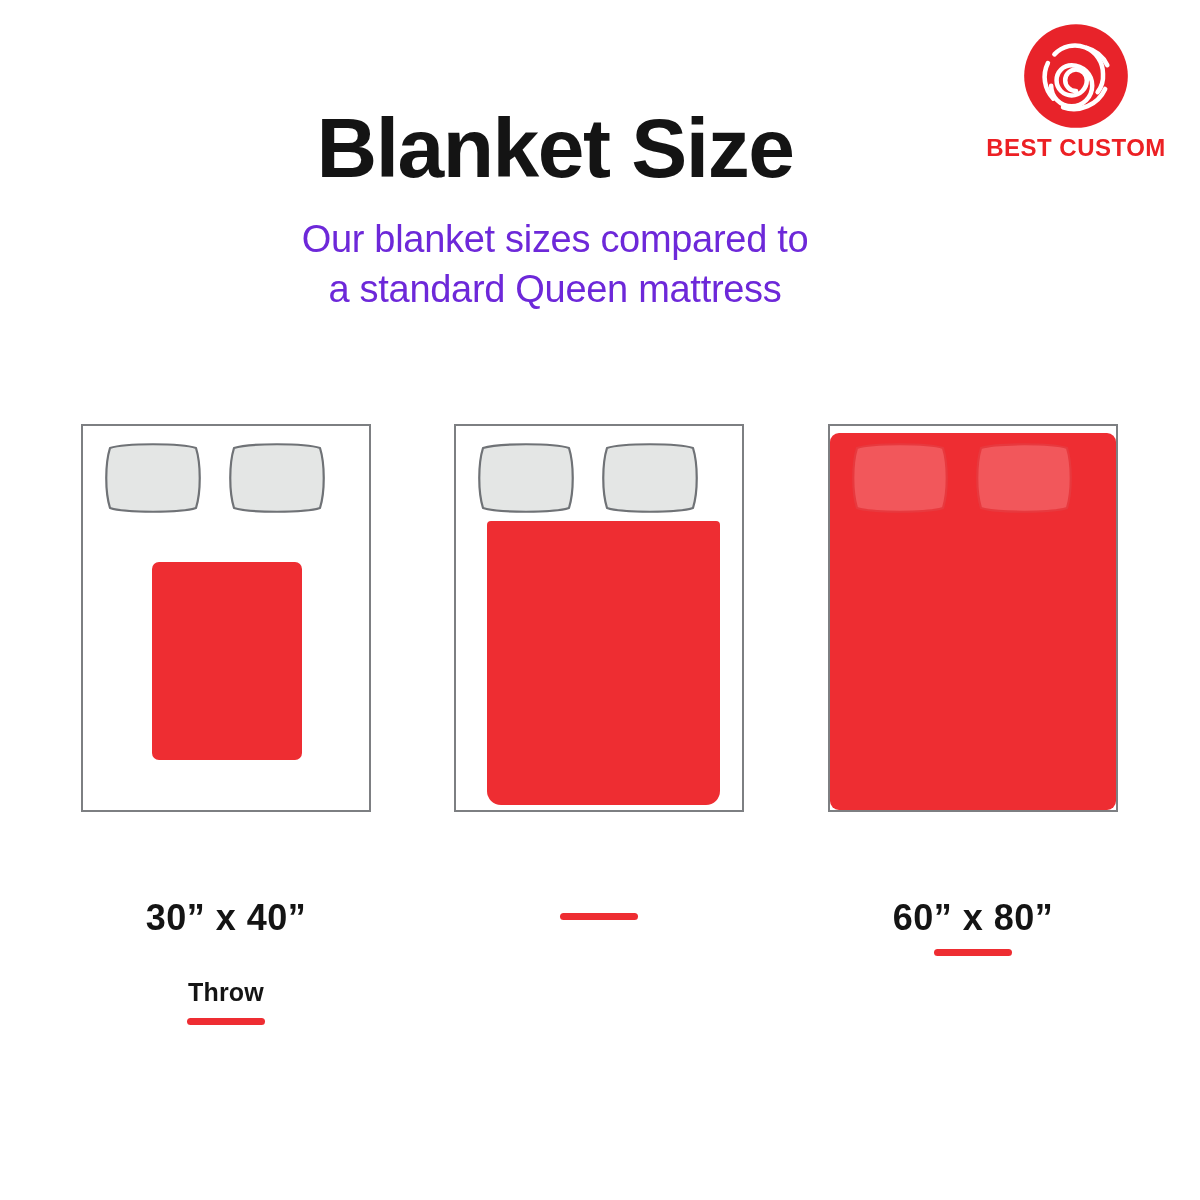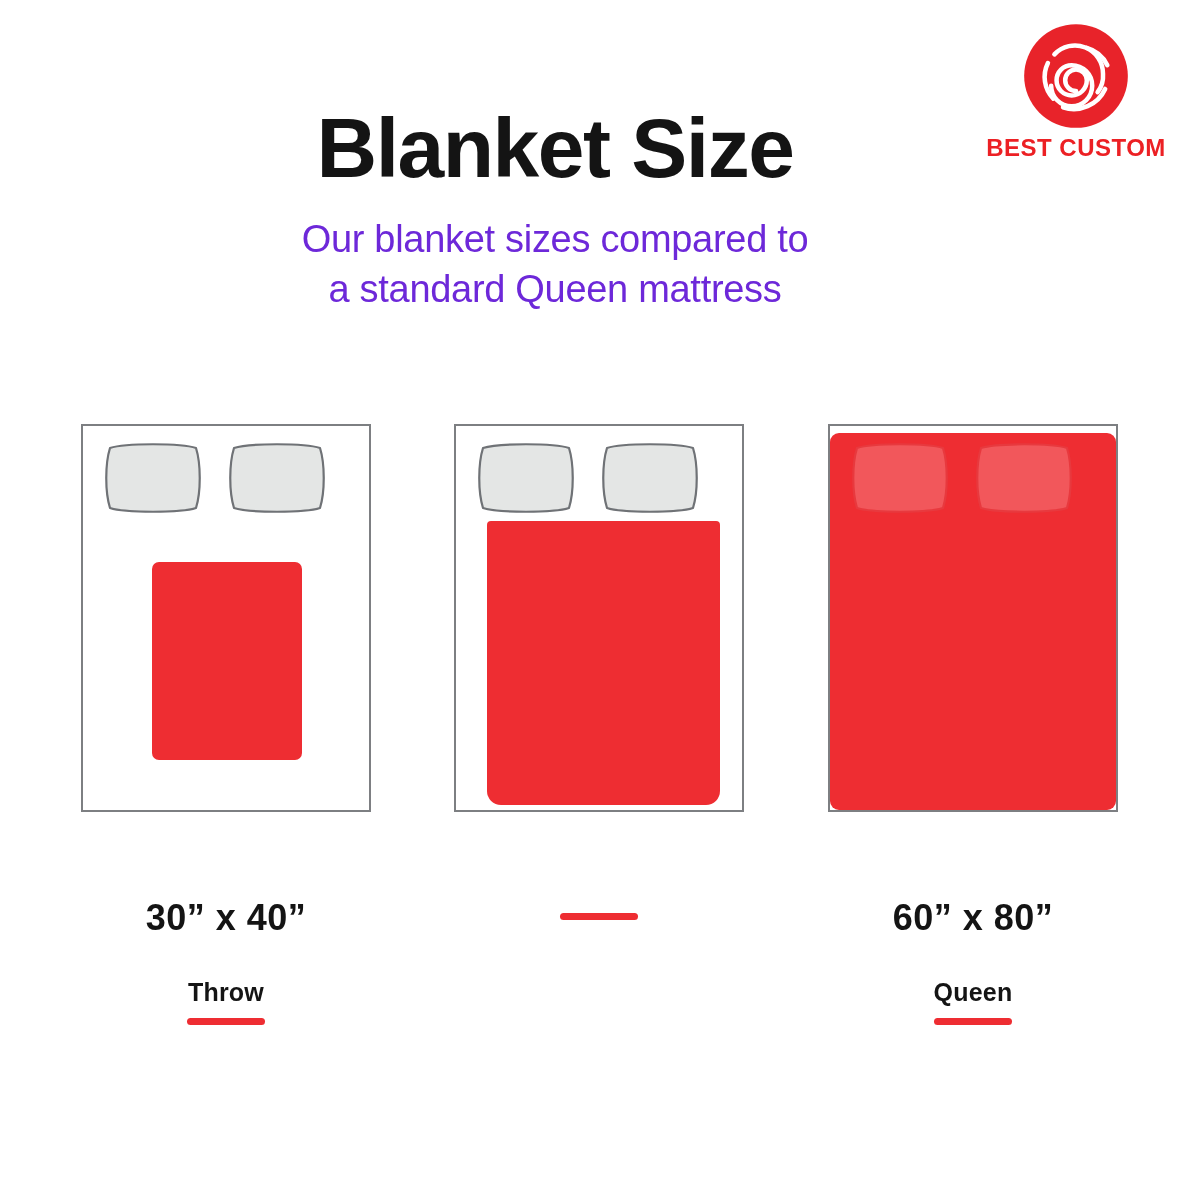--- a/index.html
+++ b/index.html
@@ -274,17 +274,16 @@
     <div class="caption-name">Throw</div>
     <div class="caption-rule"></div>
   </div>
 
   <div class="caption-block cap-2">
     <div class="caption-rule"></div>
   </div>
 
   <div class="caption-block cap-3">
     <div class="caption-dims">60” x 80”</div>
-    <div class="caption-name">Queen</div>
     <div class="caption-rule"></div>
   </div>
 
 </div>
 
 </body></html>

